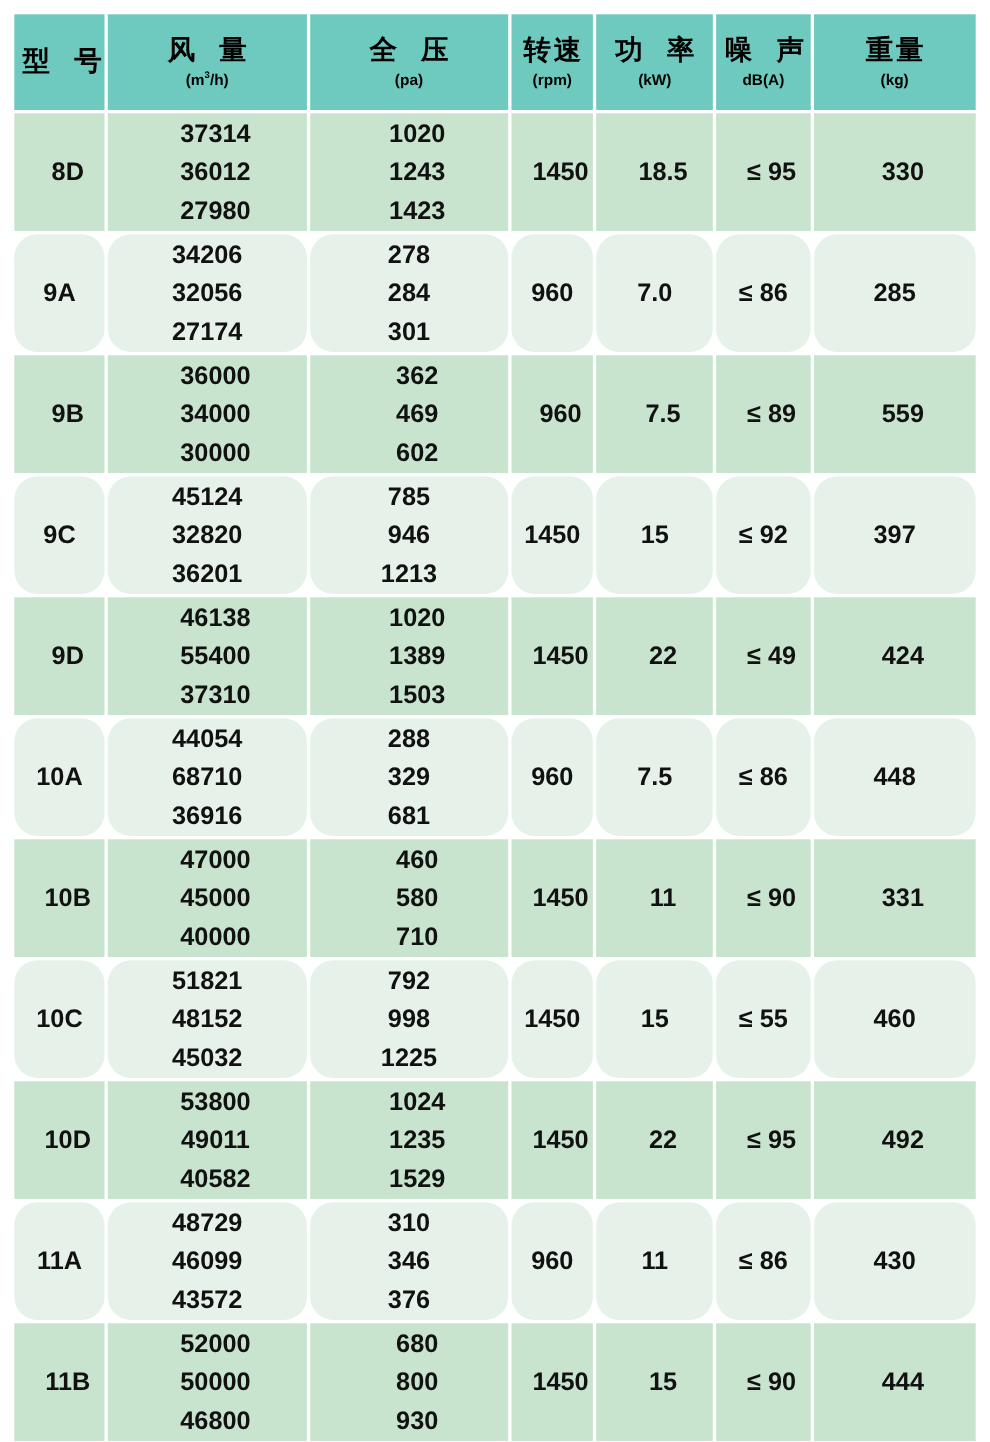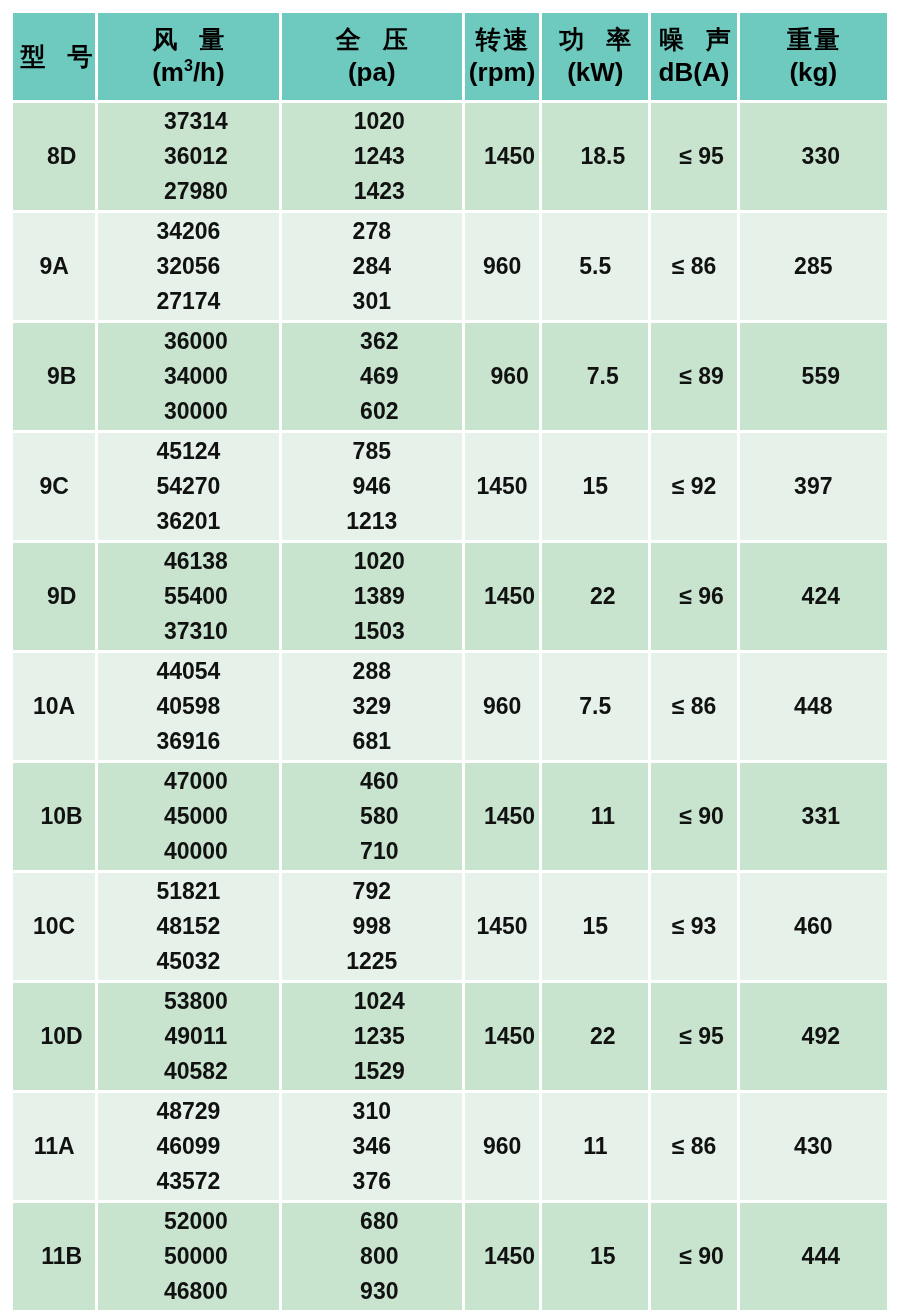--- a/index.html
+++ b/index.html
@@ -48,21 +48,21 @@
     display: block;
     font-size: 25px;
     font-weight: bold;
     letter-spacing: 0.30em;
     text-indent: 0.30em;
     white-space: nowrap;
   }
   .hdr-cn.tight { letter-spacing: 0.10em; text-indent: 0.10em; }
   .hdr-unit {
     display: block;
-    font-size: 26px;
+    font-size: 14px;
     font-weight: bold;
     margin-top: 3px;
     white-space: nowrap;
   }
   .hdr-unit sup {
     font-size: 0.62em;
     vertical-align: super;
     line-height: 0;
   }
 
@@ -70,21 +70,21 @@
     text-align: center;
     vertical-align: middle;
     padding: 0;
     height: 107px;
     font-size: 23px;
     font-weight: bold;
     color: #111111;
     line-height: 1.0;
   }
   tbody tr.row-dark td  { background: #c8e4ce; padding-left: 15px; }
-  tbody tr.row-light td { background: #e6f2e9; }
+  tbody tr.row-light td { background: #e6f2e9; border-radius: 21px; }
 
   .stack {
     display: block;
     line-height: 1.52;
     white-space: pre-line;
   }
   .noise-val { white-space: nowrap; }
 </style>
 </head>
 <body>
@@ -154,21 +154,21 @@
           <span class="stack">34206
 32056
 27174</span>
         </td>
         <td>
           <span class="stack">278
 284
 301</span>
         </td>
         <td><span>960</span></td>
-        <td><span>5.5</span></td>
+        <td><span>7.0</span></td>
         <td><span class="noise-val">≤ 86</span></td>
         <td><span>285</span></td>
       </tr>
       <tr class="row-dark">
         <td><span>9B</span></td>
         <td>
           <span class="stack">36000
 34000
 30000</span>
         </td>
@@ -179,21 +179,21 @@
         </td>
         <td><span>960</span></td>
         <td><span>7.5</span></td>
         <td><span class="noise-val">≤ 89</span></td>
         <td><span>559</span></td>
       </tr>
       <tr class="row-light">
         <td><span>9C</span></td>
         <td>
           <span class="stack">45124
-54270
+32820
 36201</span>
         </td>
         <td>
           <span class="stack">785
 946
 1213</span>
         </td>
         <td><span>1450</span></td>
         <td><span>15</span></td>
         <td><span class="noise-val">≤ 92</span></td>
@@ -206,28 +206,28 @@
 55400
 37310</span>
         </td>
         <td>
           <span class="stack">1020
 1389
 1503</span>
         </td>
         <td><span>1450</span></td>
         <td><span>22</span></td>
-        <td><span class="noise-val">≤ 96</span></td>
+        <td><span class="noise-val">≤ 49</span></td>
         <td><span>424</span></td>
       </tr>
       <tr class="row-light">
         <td><span>10A</span></td>
         <td>
           <span class="stack">44054
-40598
+68710
 36916</span>
         </td>
         <td>
           <span class="stack">288
 329
 681</span>
         </td>
         <td><span>960</span></td>
         <td><span>7.5</span></td>
         <td><span class="noise-val">≤ 86</span></td>
@@ -257,21 +257,21 @@
 48152
 45032</span>
         </td>
         <td>
           <span class="stack">792
 998
 1225</span>
         </td>
         <td><span>1450</span></td>
         <td><span>15</span></td>
-        <td><span class="noise-val">≤ 93</span></td>
+        <td><span class="noise-val">≤ 55</span></td>
         <td><span>460</span></td>
       </tr>
       <tr class="row-dark">
         <td><span>10D</span></td>
         <td>
           <span class="stack">53800
 49011
 40582</span>
         </td>
         <td>

